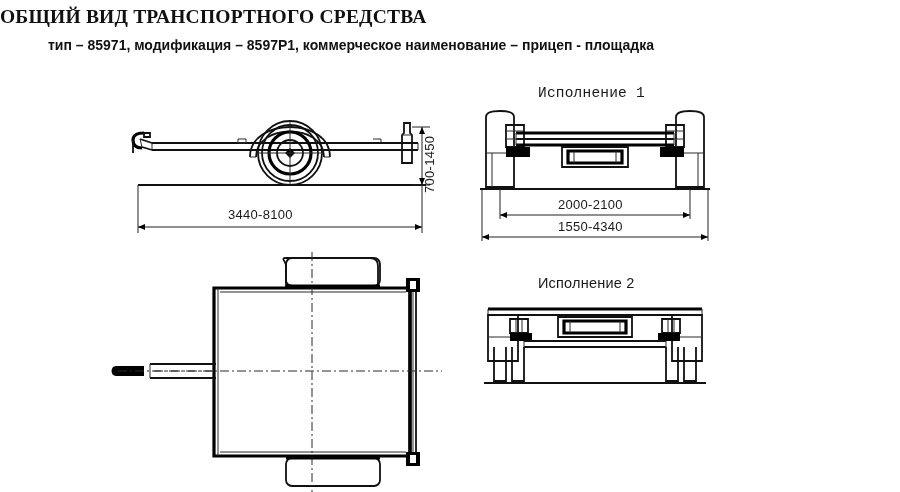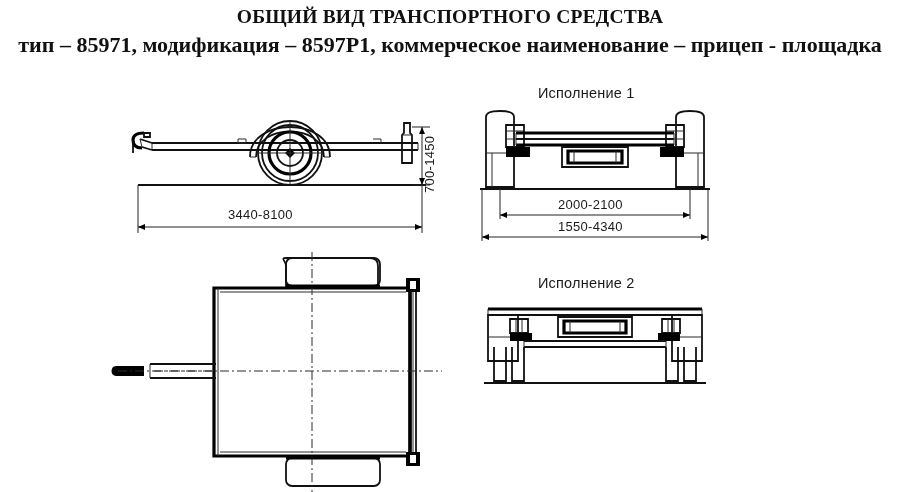--- a/index.html
+++ b/index.html
@@ -3,30 +3,30 @@
 <meta charset="utf-8">
 <style>
   html,body{margin:0;padding:0;background:#ffffff;}
   body{
     width:900px;height:492px;position:relative;overflow:hidden;
     font-family:"Liberation Sans", sans-serif;color:#111;
   }
   .sheet{position:absolute;inset:0;}
 
   
-  .title-block{position:absolute;left:0;top:0;width:900px;text-align:center;}
+  .title-block{position:absolute;left:0;top:0;width:900px;text-align:left;}
   .title{
     font-family:"Liberation Serif", serif;
     font-weight:bold;font-size:19.5px;letter-spacing:.2px;
     line-height:24px;margin-top:5px;white-space:nowrap;
   }
   .subtitle{
-    font-family:Liberation Serif, serif;
-    font-weight:bold;font-size:22px;line-height:24px;
-    margin-top:4px;white-space:nowrap;
+    font-family:Liberation Sans, sans-serif;
+    font-weight:bold;font-size:14px;line-height:24px;
+    margin-top:4px;white-space:nowrap;padding-left:48px;
   }
 
   
   .view{position:absolute;}
   .dimlabel{
     position:absolute;font-family:"Liberation Sans",sans-serif;
     font-size:13px;color:#1a1a1a;white-space:nowrap;letter-spacing:.3px;
   }
   .caption{
     position:absolute;font-family:"Liberation Sans",sans-serif;
@@ -126,21 +126,21 @@
       </g>
     </svg>
 
     <div class="dimlabel" style="left:98px;top:112px;">3440-8100</div>
 
     <div class="vlabel" style="left:292px;top:98px;">700-1450</div>
   </div>
 
   <div class="view" style="left:480px;top:85px;width:230px;height:160px;">
 
-    <div class="caption" style="left:58px;top:0px;">Исполнение 1</div>
+    <div class="caption" style="left:58px;top:0px;font-family:Liberation Mono, monospace;">Исполнение 1</div>
 
     <svg width="230" height="160" viewBox="0 0 230 160">
 
       <g>
         <path class="med" d="M6,32 L6,102 L34,102 L34,32 C34,28 30,26 20,26 C10,26 6,28 6,32 Z" fill="#fff"></path>
         <path class="thin" d="M6,68 L34,68"></path>
         <path class="thin" d="M12,68 L12,102"></path>
       </g>
 
       <g>

